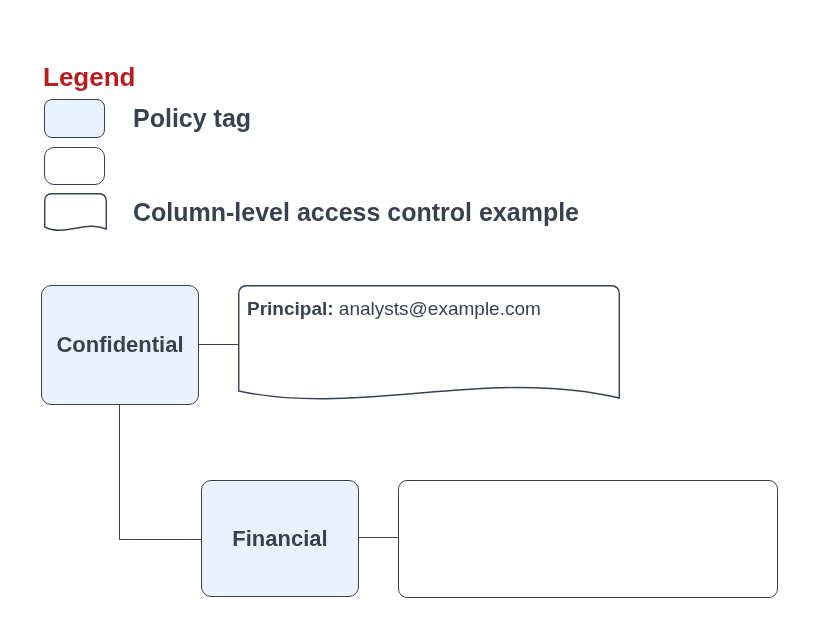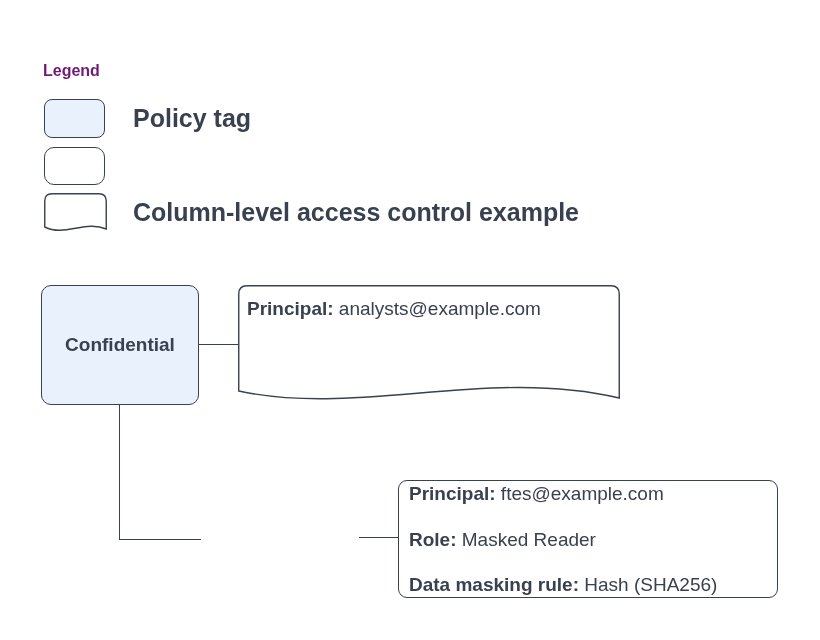--- a/index.html
+++ b/index.html
@@ -14,23 +14,23 @@
     background: #ffffff;
     font-family: "Liberation Sans", sans-serif;
     color: #394150;
     overflow: hidden;
   }
   
   .legend-title {
     position: absolute;
     left: 43px;
     top: 62px;
-    font-size: 16px;
+    font-size: 26px;
     font-weight: bold;
-    color: #701a75;
+    color: #b91c1c;
   }
   .swatch {
     position: absolute;
     left: 44px;
     width: 61px;
     box-sizing: border-box;
     border: 1.4px solid #39414e;
   }
   .swatch-policy-tag {
     top: 99px;
@@ -65,21 +65,21 @@
   
   .node {
     position: absolute;
     box-sizing: border-box;
     background: #e9f1fc;
     border: 1.5px solid #39414e;
     border-radius: 10px;
     display: flex;
     align-items: center;
     justify-content: center;
-    font-size: 19px;
+    font-size: 22px;
     font-weight: bold;
     color: #394150;
   }
   .node-confidential {
     left: 41px;
     top: 285px;
     width: 158px;
     height: 120px;
   }
   .node-financial {
@@ -166,28 +166,26 @@
   </svg>
   <div class="legend-label l3">Column-level access control example</div>
 
   <div class="conn conn-1"></div>
   <div class="conn-elbow"></div>
   <div class="conn conn-3"></div>
 
   <div class="node node-confidential">
     <span>Confidential</span>
   </div>
+  <div class="node node-financial">
+    <span>Financial</span>
+  </div>
 
   <svg class="doc-shape" width="382" height="128" viewBox="0 0 382 128">
     <path d="M 0.75 9 Q 0.75 0.75 9 0.75 L 373 0.75 Q 381.25 0.75 381.25 9 L 381.25 113 C 250 82, 120 132, 0.75 106 Z" fill="#ffffff" stroke="#39414e" stroke-width="1.4"></path>
   </svg>
   <div class="annotation-text annotation-confidential-text">
     <div><b>Principal:</b> <span>analysts@example.com</span></div>
   </div>
 
   <div class="box-annotation"></div>
-  <div class="annotation-text annotation-financial-text">
-    <div><b>Principal:</b> <span>ftes@example.com</span></div>
-    <div><b>Role:</b> <span>Masked Reader</span></div>
-    <div><b>Data masking rule:</b> <span>Hash (SHA256)</span></div>
-  </div>
 
 </div>
 
 </body></html>

